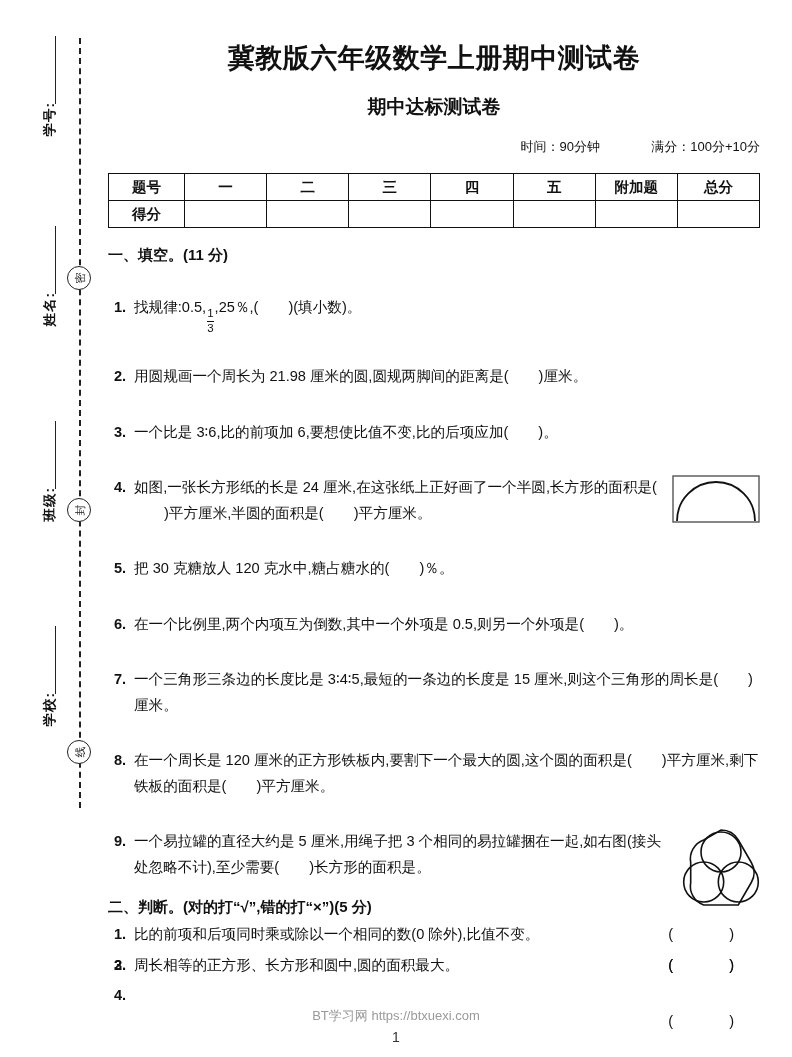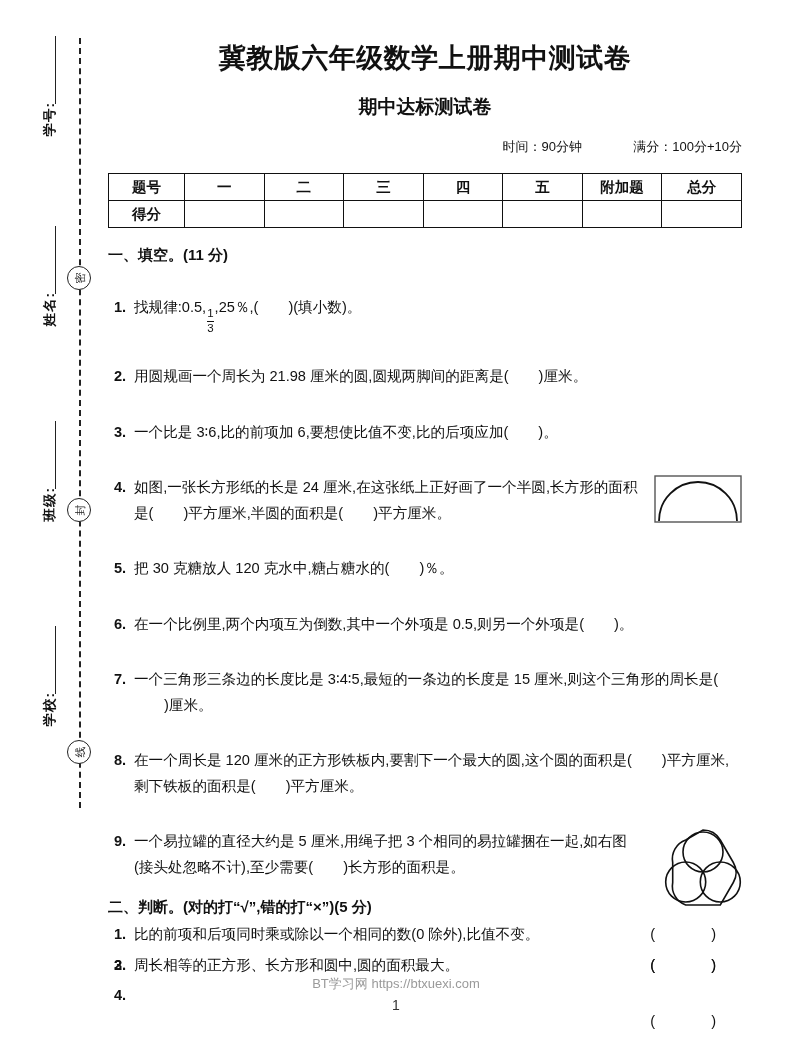--- a/index.html
+++ b/index.html
@@ -60,21 +60,21 @@
     font-family: "Liberation Sans", "DejaVu Sans", sans-serif;
     color: #222;
   }
   .seal-circle span { display: inline-block; transform: rotate(-90deg); }
 
   
   #sheet {
     position: absolute;
     left: 100px; top: 0;
     width: 692px; height: 1057px;
-    padding: 34px 50px 0 8px;
+    padding: 34px 32px 0 8px;
   }
 
   .title-main {
     text-align: center;
     font-size: 27px;
     font-weight: bold;
     font-family: "Liberation Sans", "DejaVu Sans", sans-serif;
     letter-spacing: 0.5px;
     margin: 6px 0 0 0;
   }
@@ -179,21 +179,21 @@
     right: 0; top: 0;
   }
   .fig-circles {
     position: absolute;
     right: -4px; top: -2px;
   }
 
   
   #footer {
     position: absolute;
-    left: 0; bottom: 44px;
+    left: 0; bottom: 12px;
     width: 792px;
     text-align: center;
   }
   #watermark {
     font-size: 13px;
     color: #9a9a9a;
     font-family: "Liberation Sans", "DejaVu Sans", sans-serif;
   }
   #pageno {
     margin-top: 4px;

